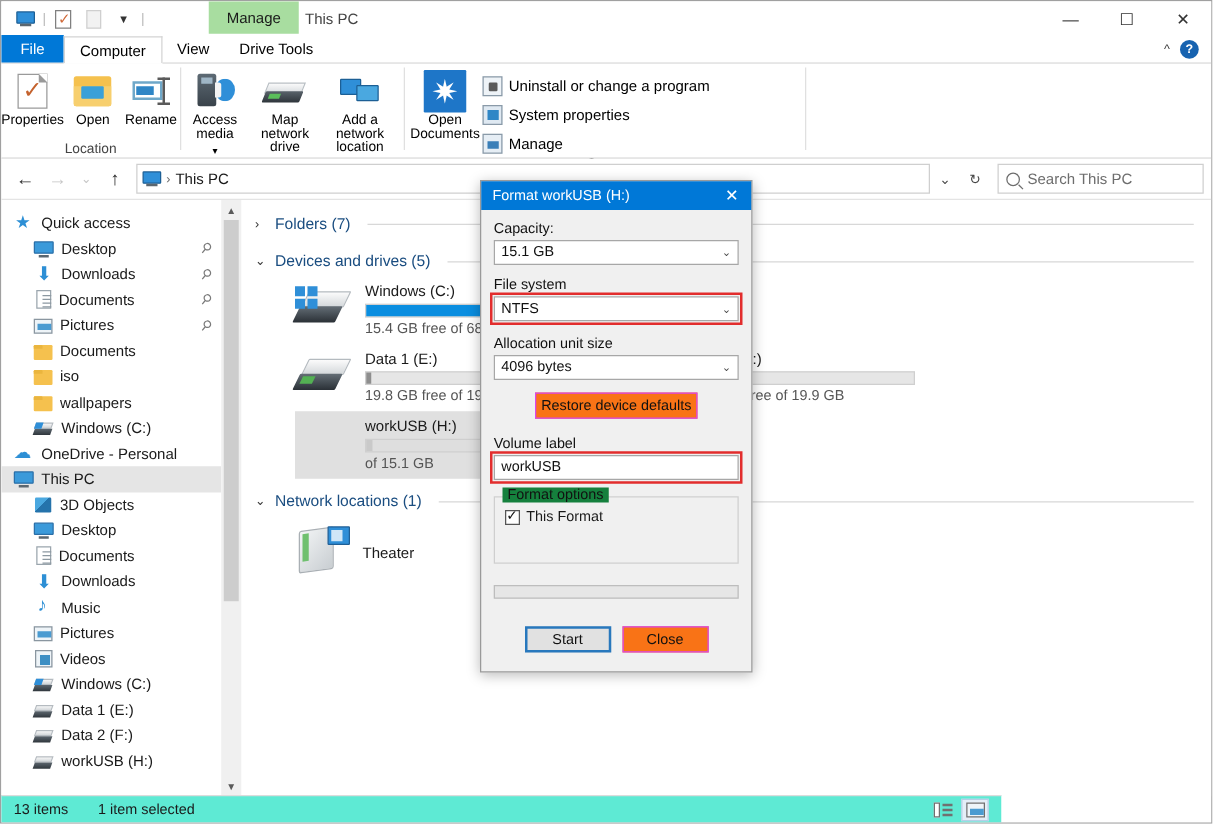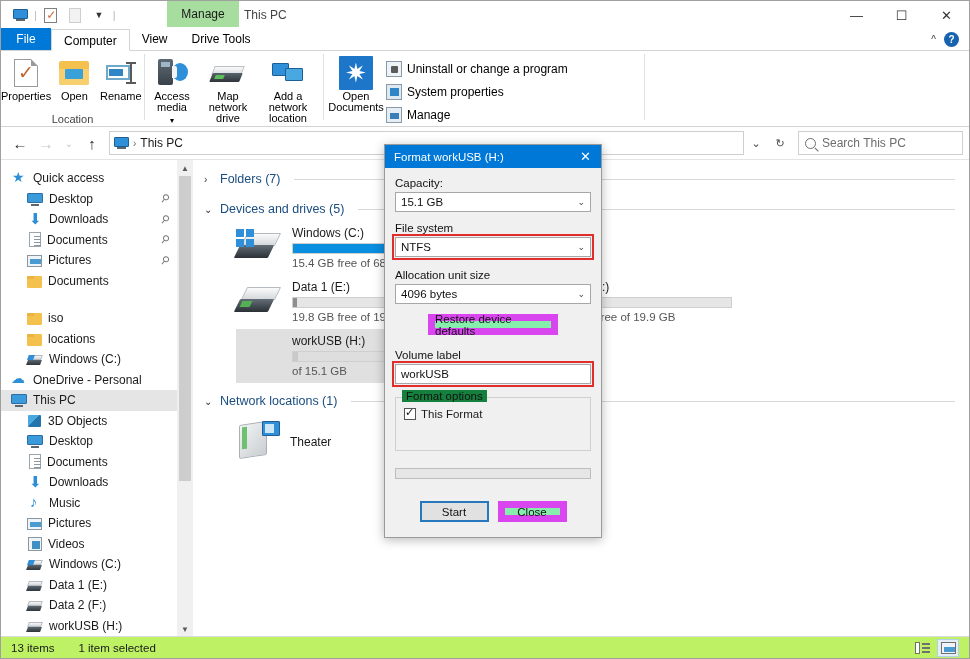--- a/index.html
+++ b/index.html
@@ -222,22 +222,22 @@
   .tile-sub { font-size:11.5px; color:#555; margin-top:3px;}
   .net-ico { width:44px; height:42px; position:relative; flex:none; margin-top:2px;}
   .net-ico .body{position:absolute;left:3px;top:4px;width:28px;height:34px;background:linear-gradient(135deg,#f2f4f5,#c9ced2);border:1px solid #a9afb4;border-radius:2px;transform:skewY(-8deg);}
   .net-ico .grn{position:absolute;left:6px;top:8px;width:5px;height:22px;background:#6fc06f;transform:skewY(-8deg);}
   .net-ico .mon{position:absolute;right:0;top:2px;width:18px;height:15px;background:#2f8fd8;border:1px solid #1f5f96;border-radius:1px;}
   .net-ico .mon:after{content:"";position:absolute;left:2px;top:2px;width:9px;height:9px;background:#cfe6f7;}
   .net-label { font-size:12px; color:#1a1a1a; padding-top:18px;}
 
   
   .statusbar {
-    position:absolute; left:0; bottom:0; width:968px; height:22px;
-    border-top:1px solid #dcdcdc; background:#bef264;
+    position:absolute; left:0; bottom:0; width:800px; height:22px;
+    border-top:1px solid #dcdcdc; background:#5eead4;
     display:flex; align-items:center; font-size:11.5px; color:#1a1a1a;
   }
   .st-item { padding-left:10px; }
   .st-item.second { padding-left:24px; }
   .viewbtns { margin-left:auto; display:flex; gap:4px; padding-right:10px; }
   .vb { width:22px;height:18px;display:flex;align-items:center;justify-content:center;}
   .vb.active { background:#e4eef7; border:1px solid #b5cfe6; }
   .ic-details { width:15px;height:12px;position:relative;}
   .ic-details .bxx{position:absolute;left:0;top:0;width:5px;height:12px;border:1px solid #707070;background:#fff;}
   .ic-details .l{position:absolute;left:7px;width:8px;height:2px;background:#707070;}
@@ -268,21 +268,21 @@
     margin-bottom:10px; position:relative;
   }
   .combo .arw { position:absolute; right:5px; font-size:9px; color:#444; }
   .combo.hl { outline:2px solid #e22d2d; outline-offset:1px; margin-bottom:12px;}
   .txtin {
     height:20px; background:#fff; border:1px solid #a7a7a7;
     display:flex; align-items:center; padding-left:5px; font-size:11.5px; color:#111;
   }
   .txtin.hl { outline:2px solid #e22d2d; outline-offset:1px; }
   .btn {
-    height:21px; background:#86efac; border:7px solid #d946ef; font-size:11.5px;
+    height:21px; background:#f97316; border:1px solid #d946ef; font-size:11.5px;
     display:flex; align-items:center; justify-content:center; color:#111;
   }
   .btn.restore { width:130px; margin:4px auto 14px auto; }
   .btn.primary { border:2px solid #2878bd; background:#e1e1e1; }
   .group-box {
     border:1px solid #cfcfcf; margin-top:13px; padding:10px 8px 12px 8px; position:relative;
     height:54px;
   }
   .group-legend {
     position:absolute; top:-8px; left:6px; background:#15803d; padding:0 4px; font-size:11.5px; color:#111;
@@ -490,27 +490,27 @@
         </div>
         <div class="nav-item" style="padding-left: 26px;">
           <span class="nav-ico i-pic"></span>
           <span class="nav-label">Pictures</span>
           <span class="pin">⚲</span>
         </div>
         <div class="nav-item" style="padding-left: 26px;">
           <span class="nav-ico i-fold"></span>
           <span class="nav-label">Documents</span>
         </div>
-        <div class="nav-item" style="padding-left: 26px; margin-top: 17px;">
+        <div class="nav-item" style="padding-left: 26px;">
           <span class="nav-ico i-fold"></span>
           <span class="nav-label">iso</span>
         </div>
         <div class="nav-item" style="padding-left: 26px;">
           <span class="nav-ico i-fold"></span>
-          <span class="nav-label">locations</span>
+          <span class="nav-label">wallpapers</span>
         </div>
         <div class="nav-item" style="padding-left: 26px;">
           <span class="nav-ico i-hdd">
             <i class="t"></i>
             <i class="b2"></i>
             <i class="w"></i>
           </span>
           <span class="nav-label">Windows (C:)</span>
         </div>
         <div class="nav-item" style="padding-left: 10px;">

